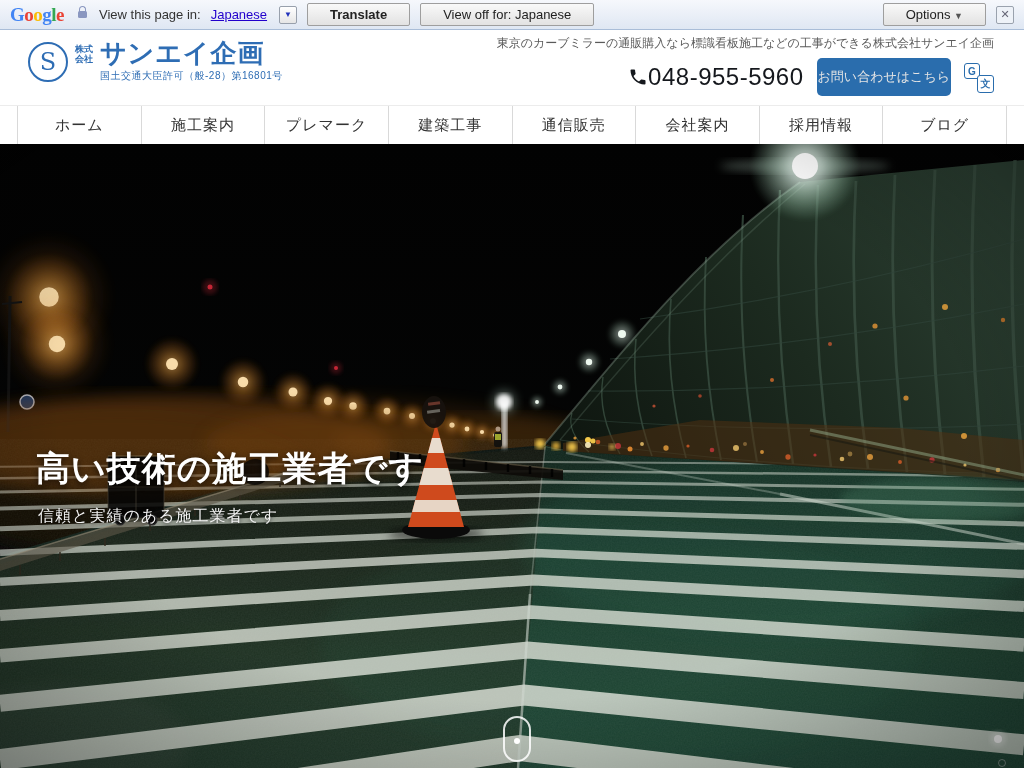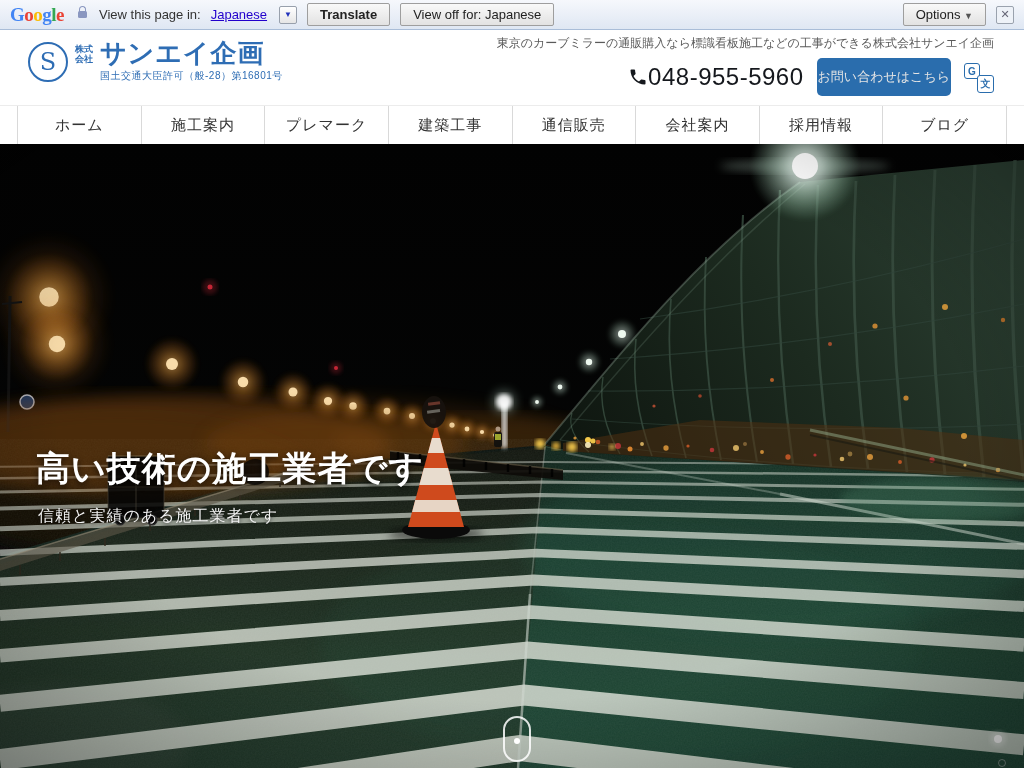--- a/index.html
+++ b/index.html
@@ -11,21 +11,21 @@
         padding:0 8px;background:linear-gradient(#f6f8fc,#dfe7f3);
         border-bottom:1px solid #a9bdd8;font-size:13px;color:#333;}
   .glogo{font-size:19px;font-weight:700;letter-spacing:-.5px;margin:0 2px 0 2px;line-height:1;font-family:Liberation Serif, serif;}
   .lock{width:9px;height:7px;background:#8a97c0;border-radius:1.5px;position:relative;margin:0 2px;}
   .lock::before{content:"";position:absolute;left:1px;top:-5px;width:5px;height:5px;
         border:1.5px solid #8a97c0;border-bottom:none;border-radius:4px 4px 0 0;}
   .glink{color:var(--link);text-decoration:underline;cursor:pointer;}
   .combo{width:16px;height:16px;border:1px solid #98a0ac;border-radius:2px;margin-left:2px;
         background:linear-gradient(#fff,#e6e6e6);display:grid;place-items:center;
         font-size:8px;color:#2233bb;cursor:pointer;}
-  .gbtn{padding:3px 12px;border:1px solid #9e9e9e;border-radius:2px;cursor:pointer;
+  .gbtn{padding:3px 22px;border:1px solid #9e9e9e;border-radius:2px;cursor:pointer;
         background:linear-gradient(#f9f9f9,#e2e2e2);font-size:13px;color:#222;white-space:nowrap;}
   .gbtn.bold{font-weight:700;}
   .gspacer{flex:1;}
   .gclose{width:16px;height:16px;border:1px solid #9aa2ae;border-radius:2px;background:#eef2f8;
         display:grid;place-items:center;font-size:11px;color:#667;cursor:pointer;margin-right:2px;}
   
   .site{height:75px;position:relative;background:#fff;}
   .logo-wrap{position:absolute;left:28px;top:9px;display:flex;gap:7px;cursor:pointer;align-items:flex-start;}
   .mark{width:36px;height:36px;border:2px solid var(--brand);border-radius:50%;color:var(--brand);
         font-family:"DejaVu Serif","Liberation Serif",serif;font-size:24px;line-height:1;

